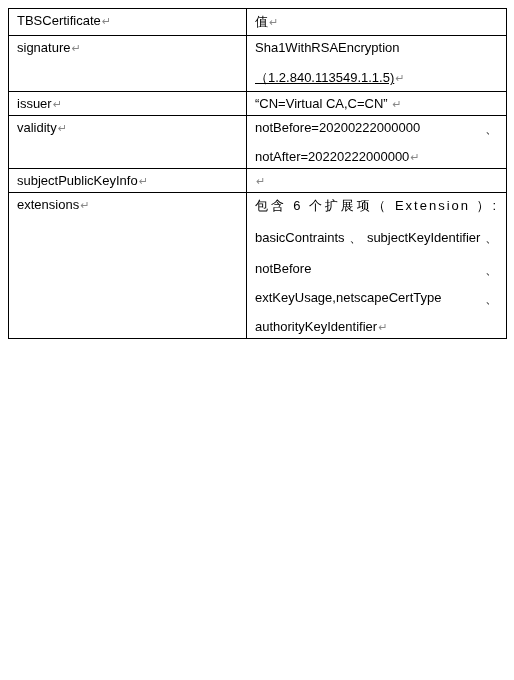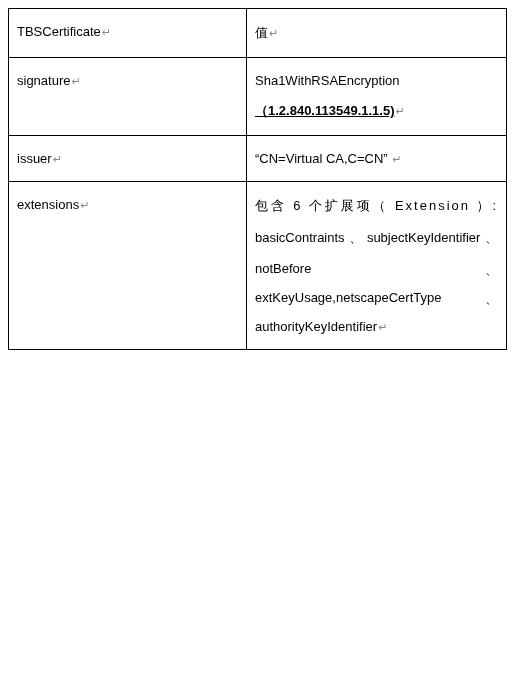--- a/index.html
+++ b/index.html
@@ -11,21 +11,21 @@
       padding: 8px;
       width: 514px;
     }
     table {
       border-collapse: collapse;
       width: 498px;
       table-layout: fixed;
     }
     td {
       border: 1px solid #000;
-      padding: 15px 8px;
+      padding: 4px 8px;
       vertical-align: top;
       word-break: break-word;
     }
     td.col-key {
       width: 238px;
     }
     td.col-val {
       width: 260px;
     }
     .pmark {
@@ -33,21 +33,20 @@
       font-size: 11px;
       margin-left: 1px;
     }
     .dnarrow {
       color: #888;
       font-size: 11px;
       margin-left: 1px;
     }
     .underlined {
       text-decoration: underline;
-      font-weight: bold;
     }
     .line {
       display: block;
       margin-bottom: 14px;
     }
     .line:last-child { margin-bottom: 0; }
     .spaced {
       letter-spacing: 2px;
     }
     .just {
@@ -93,22 +92,43 @@
 
     <tr>
       <td class="col-key">
         <span>issuer</span><span class="pmark">↵</span>
       </td>
       <td class="col-val">
         <span>“CN=Virtual CA,C=CN”</span> <span class="pmark">↵</span>
       </td>
     </tr>
 
+    <tr>
+      <td class="col-key">
+        <span>validity</span><span class="pmark">↵</span>
+      </td>
+      <td class="col-val">
+        <span class="line">
+          <span>notBefore=20200222000000</span><span class="trail-dot">、</span>
+        </span>
+        <span class="line">
+          <span>notAfter=20220222000000</span><span class="pmark">↵</span>
+        </span>
+      </td>
+    </tr>
 
 
+    <tr>
+      <td class="col-key">
+        <span>subjectPublicKeyInfo</span><span class="pmark">↵</span>
+      </td>
+      <td class="col-val">
+        <span></span><span class="pmark">↵</span>
+      </td>
+    </tr>
 
 
     <tr>
       <td class="col-key">
         <span>extensions</span><span class="pmark">↵</span>
       </td>
       <td class="col-val">
         <span class="line just">
           <span class="spaced">包含 6 个扩展项（ Extension ）:</span>
         </span>

